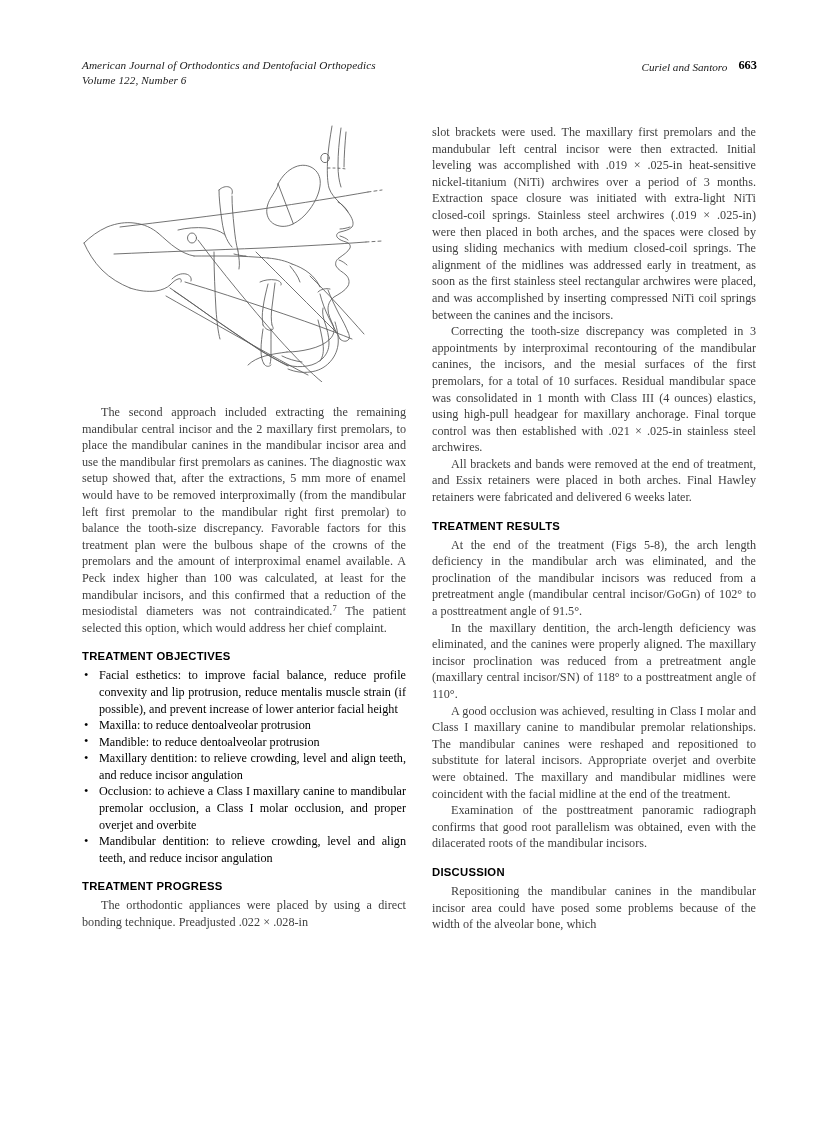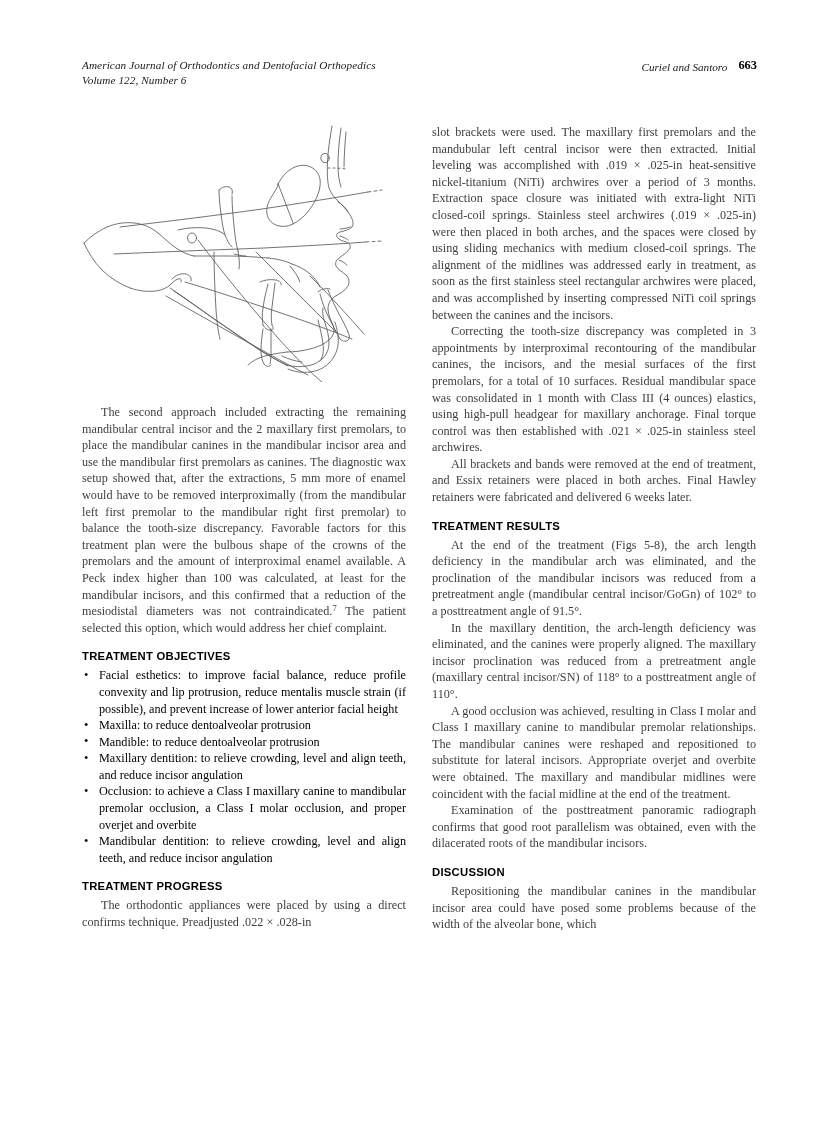--- a/index.html
+++ b/index.html
@@ -309,21 +309,21 @@
       <ul class="bullets">
         <li>Facial esthetics: to improve facial balance, reduce profile convexity and lip protrusion, reduce mentalis muscle strain (if possible), and prevent increase of lower anterior facial height</li>
         <li>Maxilla: to reduce dentoalveolar protrusion</li>
         <li>Mandible: to reduce dentoalveolar protrusion</li>
         <li>Maxillary dentition: to relieve crowding, level and align teeth, and reduce incisor angulation</li>
         <li>Occlusion: to achieve a Class I maxillary canine to mandibular premolar occlusion, a Class I molar occlusion, and proper overjet and overbite</li>
         <li>Mandibular dentition: to relieve crowding, level and align teeth, and reduce incisor angulation</li>
       </ul>
 
       <div class="sec-head">TREATMENT PROGRESS</div>
-      <p class="body">The orthodontic appliances were placed by using a direct confirms technique. Preadjusted .022 × .028-in</p>
+      <p class="body">The orthodontic appliances were placed by using a direct bonding technique. Preadjusted .022 × .028-in</p>
     </div>
 
     <div class="col">
 
       <p class="body noindent">slot brackets were used. The maxillary first premolars and the mandubular left central incisor were then extracted. Initial leveling was accomplished with .019 × .025-in heat-sensitive nickel-titanium (NiTi) archwires over a period of 3 months. Extraction space closure was initiated with extra-light NiTi closed-coil springs. Stainless steel archwires (.019 × .025-in) were then placed in both arches, and the spaces were closed by using sliding mechanics with medium closed-coil springs. The alignment of the midlines was addressed early in treatment, as soon as the first stainless steel rectangular archwires were placed, and was accomplished by inserting compressed NiTi coil springs between the canines and the incisors.</p>
       <p class="body">Correcting the tooth-size discrepancy was completed in 3 appointments by interproximal recontouring of the mandibular canines, the incisors, and the mesial surfaces of the first premolars, for a total of 10 surfaces. Residual mandibular space was consolidated in 1 month with Class III (4 ounces) elastics, using high-pull headgear for maxillary anchorage. Final torque control was then established with .021 × .025-in stainless steel archwires.</p>
       <p class="body">All brackets and bands were removed at the end of treatment, and Essix retainers were placed in both arches. Final Hawley retainers were fabricated and delivered 6 weeks later.</p>
 
       <div class="sec-head">TREATMENT RESULTS</div>
 

